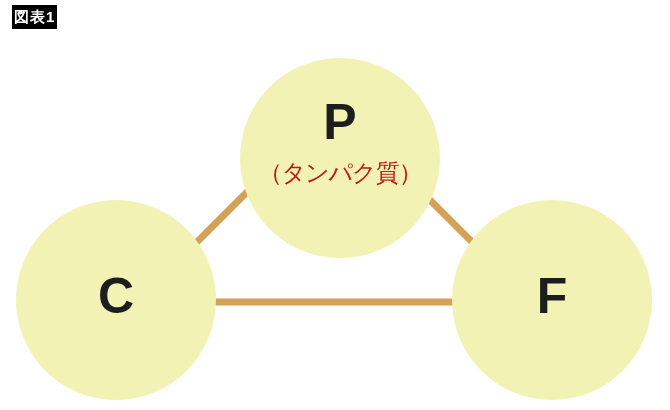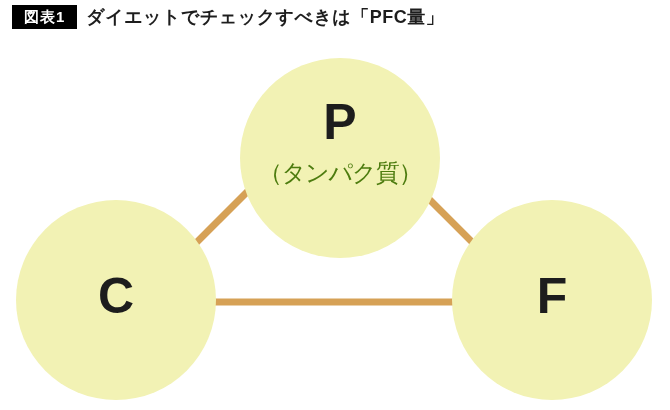--- a/index.html
+++ b/index.html
@@ -22,21 +22,21 @@
     align-items: center;
     gap: 9px;
   }
   .tag {
     background: #000000;
     color: #ffffff;
     font-size: 15px;
     font-weight: 700;
     line-height: 24px;
     height: 24px;
-    padding: 0 12px;
+    padding: 0 2px;
     letter-spacing: 1px;
     display: inline-block;
   }
   .title {
     font-size: 18px;
     font-weight: 700;
     letter-spacing: 0.5px;
     white-space: nowrap;
   }
 
@@ -68,32 +68,31 @@
     font-weight: 600;
     line-height: 56px;
     color: #1d1d1d;
   }
   .label {
     margin-top: 6px;
     font-size: 24px;
     font-weight: 500;
     line-height: 34px;
     letter-spacing: -1px;
-    color: #4d7c0f;
+    color: #b91c1c;
     white-space: nowrap;
   }
 </style>
 </head>
 <body>
 
 <div class="page">
 
   <div class="header">
     <span class="tag">図表1</span>
-    <span class="title">ダイエットでチェックすべきは「PFC量」</span>
   </div>
 
   <div class="canvas">
 
     <svg class="edges" viewBox="0 0 670 410" xmlns="http://www.w3.org/2000/svg">
       <line x1="161" y1="278" x2="281" y2="158" stroke-width="7" stroke="#d6a156"></line>
       <line x1="390" y1="160" x2="510" y2="280" stroke-width="7" stroke="#d6a156"></line>
       <line x1="150" y1="302" x2="520" y2="302" stroke-width="7" stroke="#d6a156"></line>
     </svg>
 

